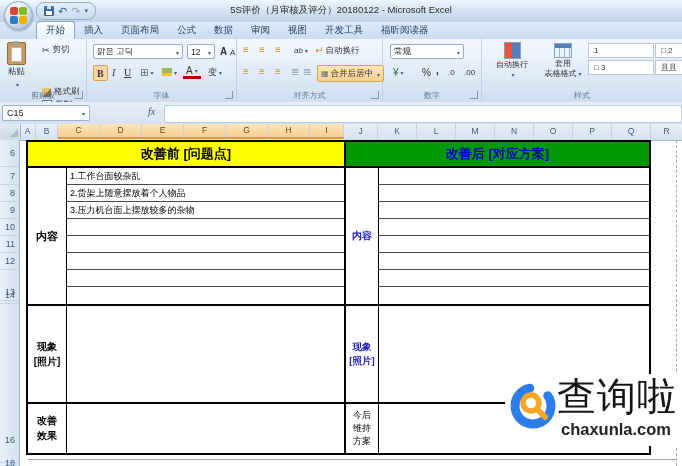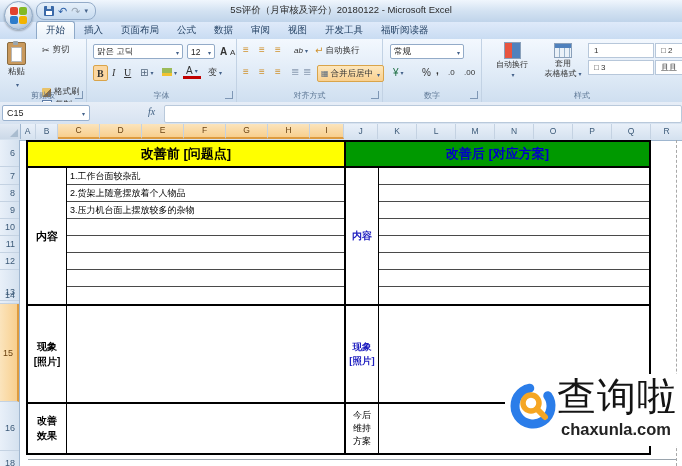--- a/index.html
+++ b/index.html
@@ -282,22 +282,21 @@
   <div class="gutter">
     <span class="rown" style="top:0;height:27px;">6</span>
     <span class="rown" style="top:27px;height:18px;">7</span>
     <span class="rown" style="top:45px;height:17px;">8</span>
     <span class="rown" style="top:62px;height:17px;">9</span>
     <span class="rown" style="top:79px;height:17px;">10</span>
     <span class="rown" style="top:96px;height:17px;">11</span>
     <span class="rown" style="top:113px;height:17px;">12</span>
     <span class="rown" style="top:144px;height:17px;">13</span>
     <span class="rown" style="top:147px;height:17px;">14</span>
-    <span class="rown hl" style="top:164px;height:98px;">15</span>
-    <span class="rown" style="top:266px;height:45px;">16</span>
+    <span class="rown" style="top:278px;height:45px;">16</span>
     <span class="rown" style="top:319px;height:7px;border-bottom:none;overflow:hidden;">18</span>
   </div>
 
   <div class="abs" style="left:26px;top:140px;width:625px;height:315px;border:2px solid #000;box-sizing:border-box;"></div>
 
   <div class="hdrY">改善前 [问题点]</div>
   <div class="hdrG">改善后 [对应方案]</div>
 
   <div class="line" style="left:28px;top:166px;width:621px;height:2px;"></div>
   <div class="line" style="left:28px;top:304px;width:621px;height:2px;"></div>

